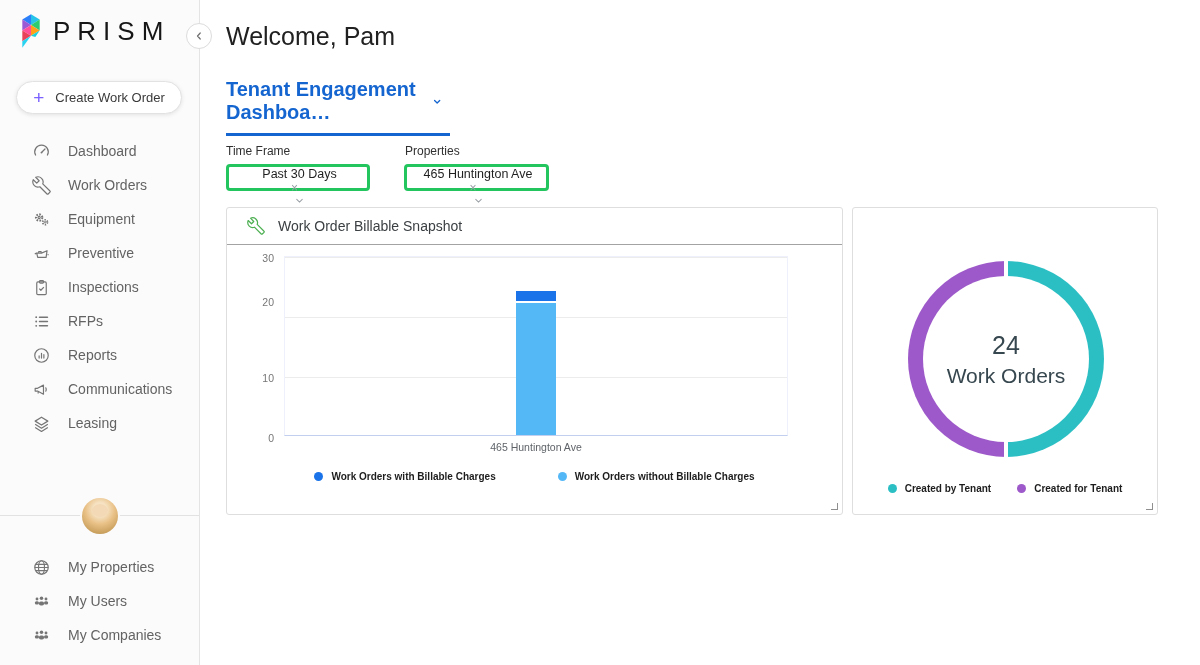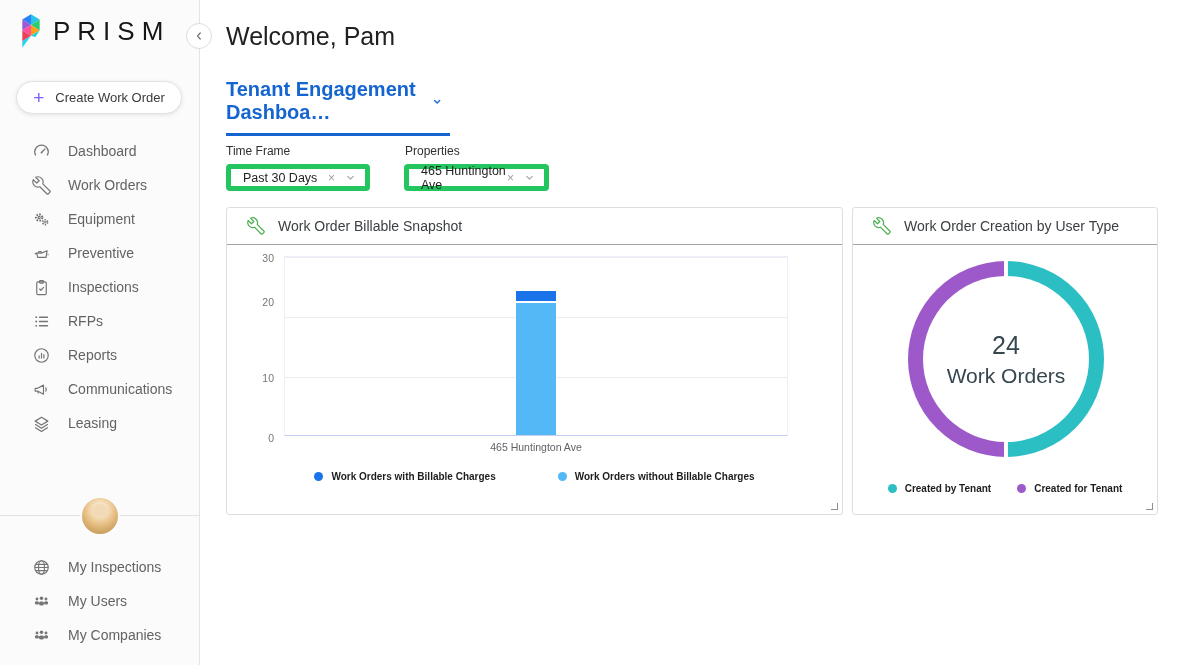--- a/index.html
+++ b/index.html
@@ -34,23 +34,23 @@
                    border-radius:50%; background:#f3d9b6; }
   
   .main { flex:1; position:relative; padding:0 0 0 26px; background:#fff; }
   .welcome { margin-top:22px; font-size:25px; font-weight:400; color:#212121; }
   .dash-selector { margin-top:27px; width:224px; display:flex; align-items:center;
                    justify-content:space-between; padding:0 8px 9px 0; color:#1565d0;
                    font-weight:700; font-size:20px; border-bottom:3px solid #1565d0; cursor:pointer; }
   .filter-labels { display:flex; margin-top:8px; font-size:12px; color:#303030; }
   .filter-labels .fl { width:179px; }
   .selects { display:flex; margin-top:6px; gap:34px; }
-  .select { height:27px; border:5px solid #22c55e; border-radius:4px; background:#fff;
+  .select { height:27px; border:3px solid #22c55e; border-radius:4px; background:#fff;
             display:flex; align-items:center; padding:0 9px 0 12px; font-size:12.5px; color:#1f1f1f;
-            cursor:pointer; }
+            cursor:pointer;flex-direction:column; }
   .select .val { flex:1; }
   .select-1 { width:144px; }
   .select-2 { width:145px; }
   .sel-x { color:#9aa0a6; font-size:12px; margin-right:10px; cursor:pointer; }
   .sel-chev { color:#9aa0a6; display:flex; cursor:pointer; }
 
   
   .cards { display:flex; gap:9px; margin-top:16px; }
   .card { background:#fff; border:1px solid #dedede; border-radius:3px; height:308px; position:relative; }
   .card-1 { width:617px; }
@@ -204,21 +204,21 @@
       <div class="avatar-row">
         <span class="line"></span>
         <span class="avatar"></span>
       </div>
       <div class="nav-item">
         <svg class="icn" viewBox="0 0 24 24" fill="none" stroke="currentColor" stroke-width="1.5">
           <circle cx="12" cy="12" r="8.5"></circle>
             <ellipse cx="12" cy="12" rx="3.8" ry="8.5"></ellipse>
             <path d="M3.5 12h17M4.6 8h14.8M4.6 16h14.8"></path>
           </svg>
-        <span>My Inspections</span>
+        <span>My Properties</span>
       </div>
       <div class="nav-item">
         <svg class="icn" viewBox="0 0 24 24" fill="currentColor" stroke="none">
           <circle cx="6.3" cy="8.8" r="1.8"></circle>
             <circle cx="12" cy="8" r="2.2"></circle>
             <circle cx="17.7" cy="8.8" r="1.8"></circle>
           <rect x="3.6" y="11.6" width="5.2" height="4.2" rx="2"></rect>
             <rect x="15.2" y="11.6" width="5.2" height="4.2" rx="2"></rect>
             <rect x="8.7" y="12" width="6.6" height="5" rx="2.4"></rect>
           </svg>
@@ -306,26 +306,20 @@
           </span>
           <span class="legend-item">
             <span class="dot" style="background: rgb(84, 184, 247);"></span>
             <span>Work Orders without Billable Charges</span>
           </span>
         </div>
         <span class="resize-handle"></span>
       </section>
 
       <section class="card card-2">
-        <div class="card-header">
-          <svg class="wrench" viewBox="0 0 24 24" fill="none" stroke="currentColor" stroke-width="1.6" stroke-linejoin="round">
-            <path d="M22.7 19l-9.1-9.1c.9-2.3.4-5-1.5-6.9C10.1 1 7.1.6 4.7 1.6L9 6 6 9 1.6 4.7C.6 7.1 1 10.1 3 12.1c1.9 1.9 4.6 2.4 6.9 1.5l9.1 9.1c.4.4 1 .4 1.4 0l2.3-2.3c.5-.4.5-1.1 0-1.4z"></path>
-            </svg>
-          <span class="card-title">Work Order Creation by User Type</span>
-        </div>
 
         <div class="donut" id="donut" style="background: conic-gradient(rgb(255, 255, 255) 0deg, rgb(255, 255, 255) 1.3deg, rgb(43, 191, 196) 1.3deg, rgb(43, 191, 196) 178.7deg, rgb(255, 255, 255) 178.7deg, rgb(255, 255, 255) 180deg, rgb(255, 255, 255) 180deg, rgb(255, 255, 255) 181.3deg, rgb(157, 89, 201) 181.3deg, rgb(157, 89, 201) 358.7deg, rgb(255, 255, 255) 358.7deg, rgb(255, 255, 255) 360deg);">
           <div class="donut-center">
             <span class="donut-value">24</span>
             <span class="donut-label">Work Orders</span>
           </div>
         </div>
 
         <div class="legend legend-2">
           <span class="legend-item">

